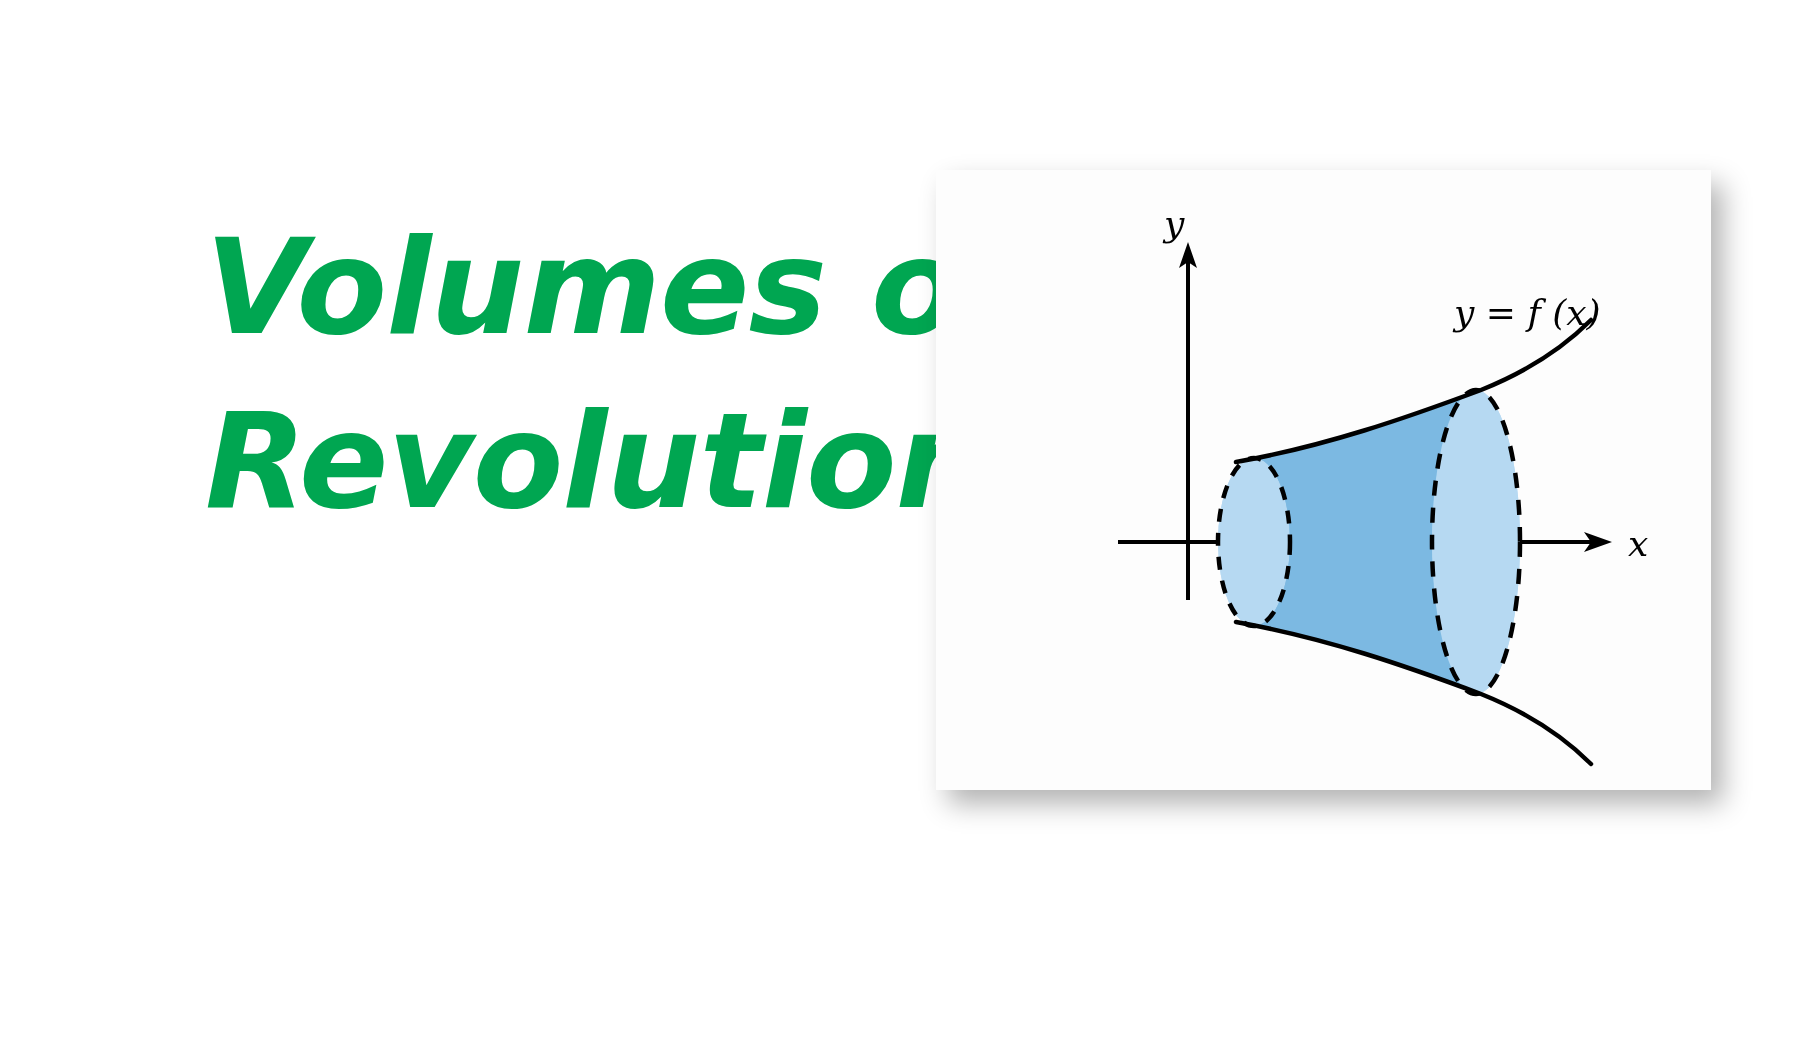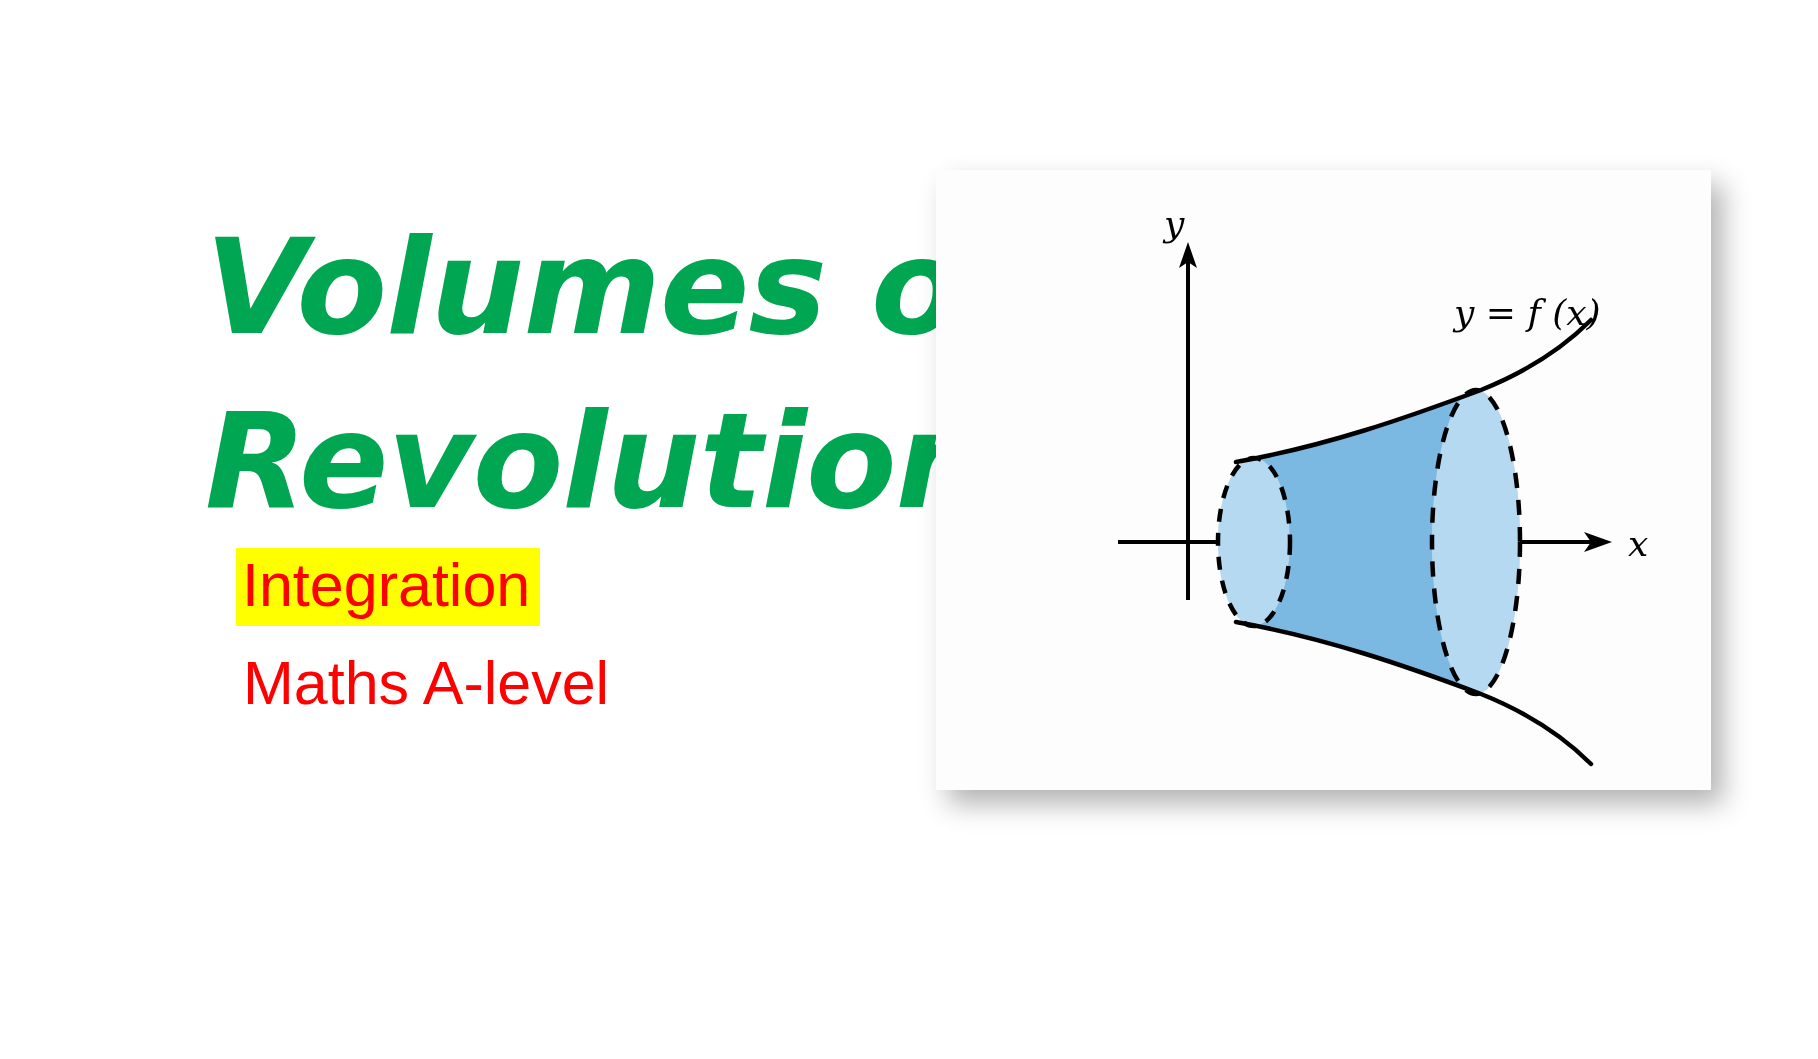--- a/index.html
+++ b/index.html
@@ -99,27 +99,21 @@
 </head>
 <body>
 
 <div id="slide">
 
   <div class="title-block">
     <div class="title-line line1">Volumes of</div>
     <div class="title-line line2">Revolution</div>
   </div>
 
-  <div class="subtitle-wrap">
-    <span class="subtitle-hl">Integration</span>
-  </div>
 
-  <div class="course-wrap">
-    <span class="course-line">Maths A-level</span>
-  </div>
 
   <div class="figure-card">
     <svg viewBox="0 0 775 620" preserveAspectRatio="none">
 
       <g>
         <line x1="252" y1="88" x2="252" y2="430" stroke="#000" stroke-width="4"></line>
         <polygon points="252,72 243,98 252,92 261,98" fill="#000"></polygon>
       </g>
 
       <g>

